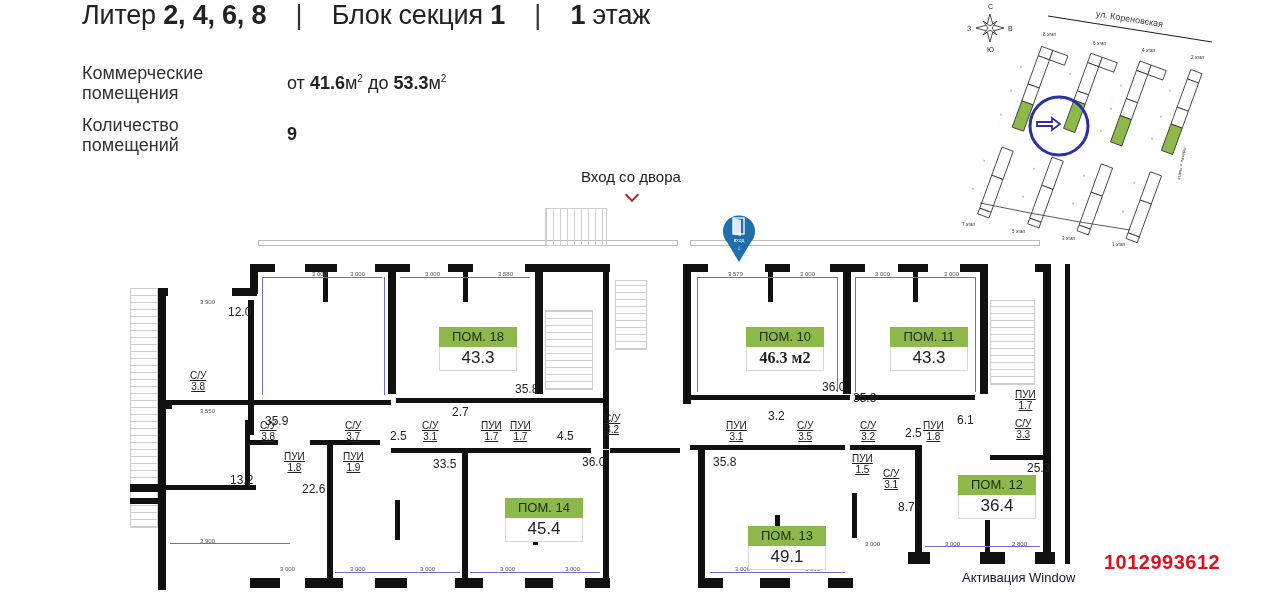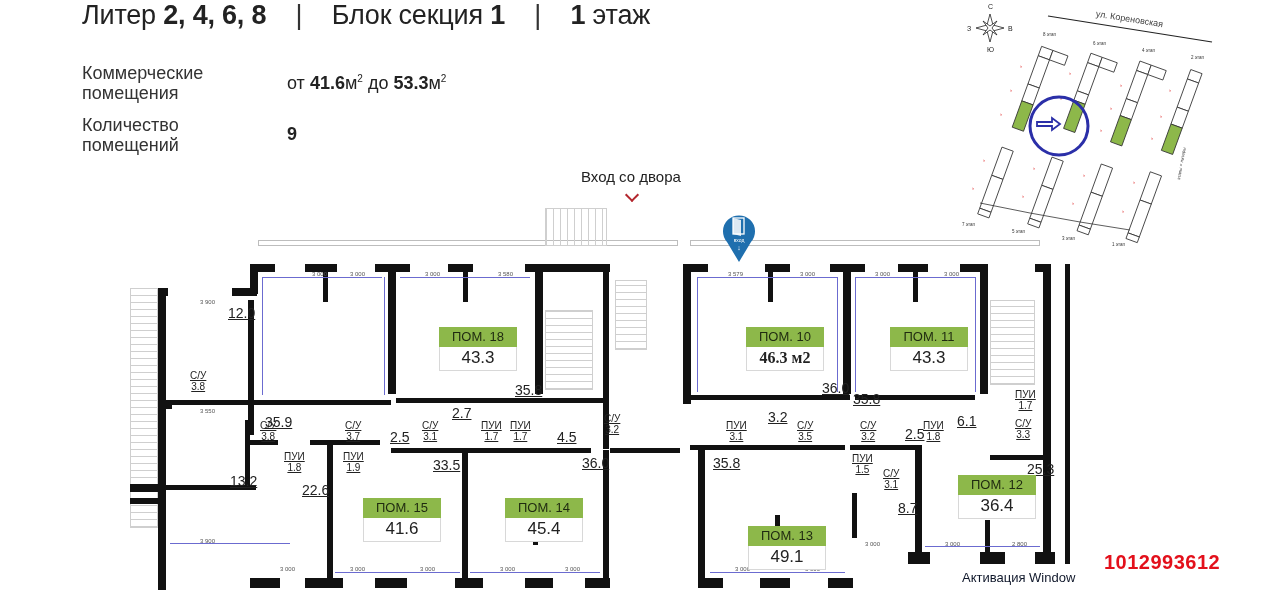--- a/index.html
+++ b/index.html
@@ -18,21 +18,21 @@
   .entry-yard { position: absolute; left: 581px; top: 168px; font-size: 15px; color: #222; }
   .chev { position: absolute; left: 627px; top: 190px; width: 10px; height: 10px; border-right: 2.5px solid #b3262d; border-bottom: 2.5px solid #b3262d; transform: rotate(45deg); }
 
   
   .plan { position: absolute; left: 0; top: 0; width: 1280px; height: 593px; pointer-events: none; }
   .plan * { pointer-events: auto; }
   .w { position: absolute; background: #111; }
   .win { position: absolute; border: 1px solid #bdbdbd; background: #fff; }
   .dim { position: absolute; background: #6b6bd0; }
   .dimtxt { position: absolute; font-size: 6px; color: #555; }
-  .area { position: absolute; font-size: 14px; text-decoration: underline; color: #222; text-align: center; }
+  .area { position: absolute; font-size: 12px; color: #222; text-align: center; }
   .wc { position: absolute; font-size: 10px; text-align: center; line-height: 11px; color: #222; }
   .wc span { display: block; text-decoration: underline; }
   .stairs { position: absolute; background-image: repeating-linear-gradient(0deg, #cfcfcf 0 1px, transparent 1px 7px); border: 1px solid #cfcfcf; }
   .stairs-v { position: absolute; background-image: repeating-linear-gradient(90deg, #cfcfcf 0 1px, transparent 1px 7px); border: 1px solid #cfcfcf; }
   .watermark { position: absolute; color: #e9e9e9; font-weight: 700; font-size: 190px; line-height: 150px; letter-spacing: -8px; left: 430px; top: 228px; z-index: 0; opacity: 0.9; }
 
   
   .room { position: absolute; width: 78px; text-align: center; z-index: 3; }
   .room .lbl { display: block; background: #8db84a; color: #1f2a10; font-size: 13px; height: 20px; line-height: 20px; }
   .room .val { display: block; background: #fff; border: 1px solid #d8d8d8; border-top: none; font-size: 17px; height: 24px; line-height: 22px; color: #222; }
@@ -405,24 +405,20 @@
     <span class="val">43.3</span>
   </div>
   <div class="room" style="left:746px;top:327px;">
     <span class="lbl">ПОМ. 10</span>
     <span class="val serif">46.3 м2</span>
   </div>
   <div class="room" style="left:890px;top:327px;">
     <span class="lbl">ПОМ. 11</span>
     <span class="val">43.3</span>
   </div>
-  <div class="room" style="left:363px;top:498px;">
-    <span class="lbl">ПОМ. 15</span>
-    <span class="val">41.6</span>
-  </div>
   <div class="room" style="left:505px;top:498px;">
     <span class="lbl">ПОМ. 14</span>
     <span class="val">45.4</span>
   </div>
   <div class="room" style="left:748px;top:526px;">
     <span class="lbl">ПОМ. 13</span>
     <span class="val">49.1</span>
   </div>
   <div class="room" style="left:958px;top:475px;">
     <span class="lbl">ПОМ. 12</span>

